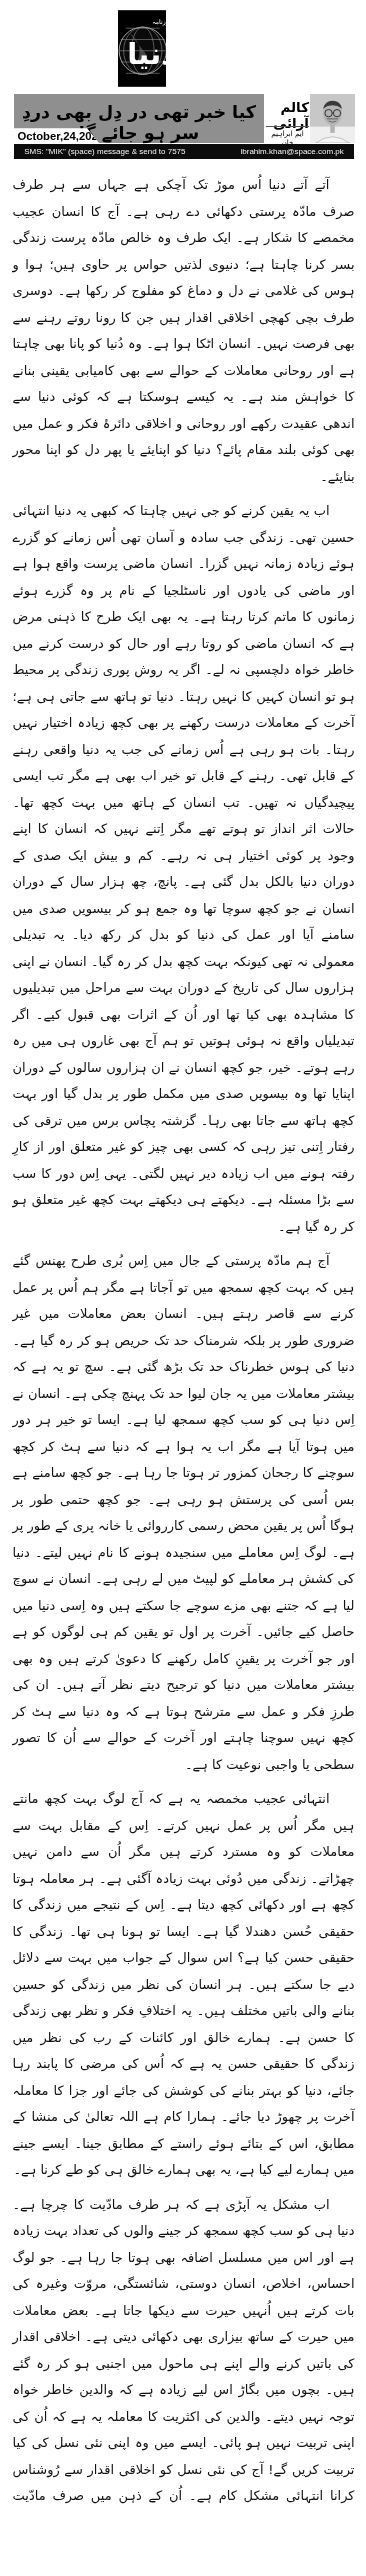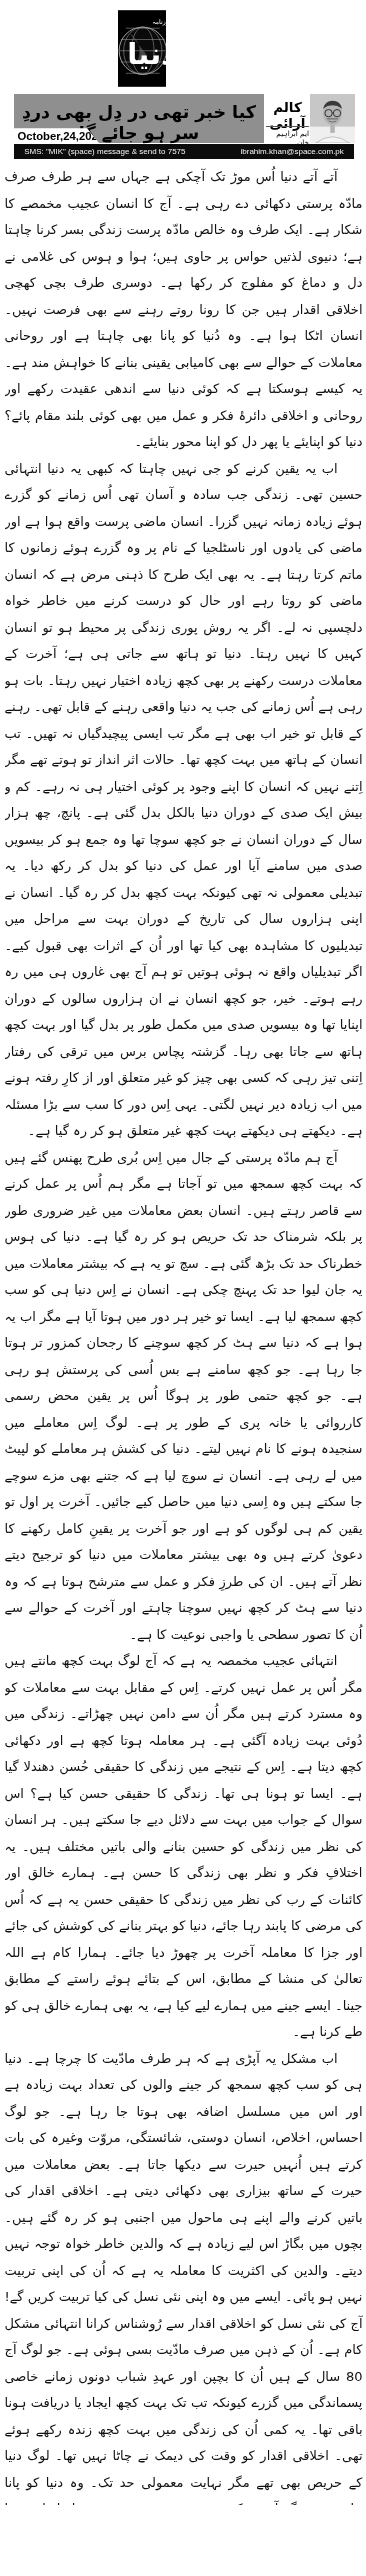--- a/index.html
+++ b/index.html
@@ -20,44 +20,44 @@
   }
   .date-wedge{
     position:absolute;left:0;bottom:0;width:85px;height:14.7px;background:#ffffff;
     clip-path:polygon(0 0,86% 0,100% 100%,0 100%);
     display:flex;align-items:center;padding-left:3.4px;box-sizing:border-box;
   }
   .date-text{font-size:11.3px;font-weight:bold;color:#000;font-family:"Liberation Sans",sans-serif;}
   
   .author-block{position:absolute;left:265px;top:94px;width:90px;height:49px;background:#ffffff;}
   .column-label{
-    position:absolute;right:46px;top:4.5px;width:43px;text-align:center;direction:rtl;
+    position:absolute;right:46px;top:4.5px;width:43px;text-align:right;direction:rtl;
     font-size:13.5px;font-weight:bold;color:#000;
   }
   .author-rule{position:absolute;right:46px;top:32px;width:43px;height:0.6px;background:#555;}
   .author-name{
-    position:absolute;right:46px;top:35px;width:43px;direction:rtl;
+    position:absolute;right:46px;top:35px;width:43px;text-align:center;direction:rtl;
     font-size:7.3px;color:#000;
   }
   .photo{position:absolute;right:0;top:0;width:45px;height:49px;background:#cfcfcf;overflow:hidden;}
   
   .contact-bar{
     position:absolute;left:14px;top:144px;width:340px;height:15.2px;background:#0c0c0c;
     display:flex;align-items:center;justify-content:space-between;
     padding:0 10.2px;box-sizing:border-box;
     font-family:"Liberation Sans",sans-serif;
   }
   .contact-bar span{color:#f5f5f5;font-size:8px;white-space:nowrap;}
   
   .article{
     position:absolute;left:4.5px;top:164px;width:358px;height:2341px;overflow:hidden;
     direction:rtl;text-align:justify;color:#111;
   }
   .para{
-    margin:0;font-size:13px;line-height:26.5px;text-indent:25px;
+    margin:8px;font-size:13px;line-height:26.5px;text-indent:25px;
     font-weight:500;
   }
 </style>
 </head>
 <body>
 
 <div class="logo">
   <svg width="58" height="77" viewBox="0 0 103 136">
     <rect x="0" y="0" width="103" height="136" fill="#000"></rect>
     <circle cx="44" cy="72" r="42" fill="#0a0a0a" stroke="#bdbdbd" stroke-width="1.5"></circle>

